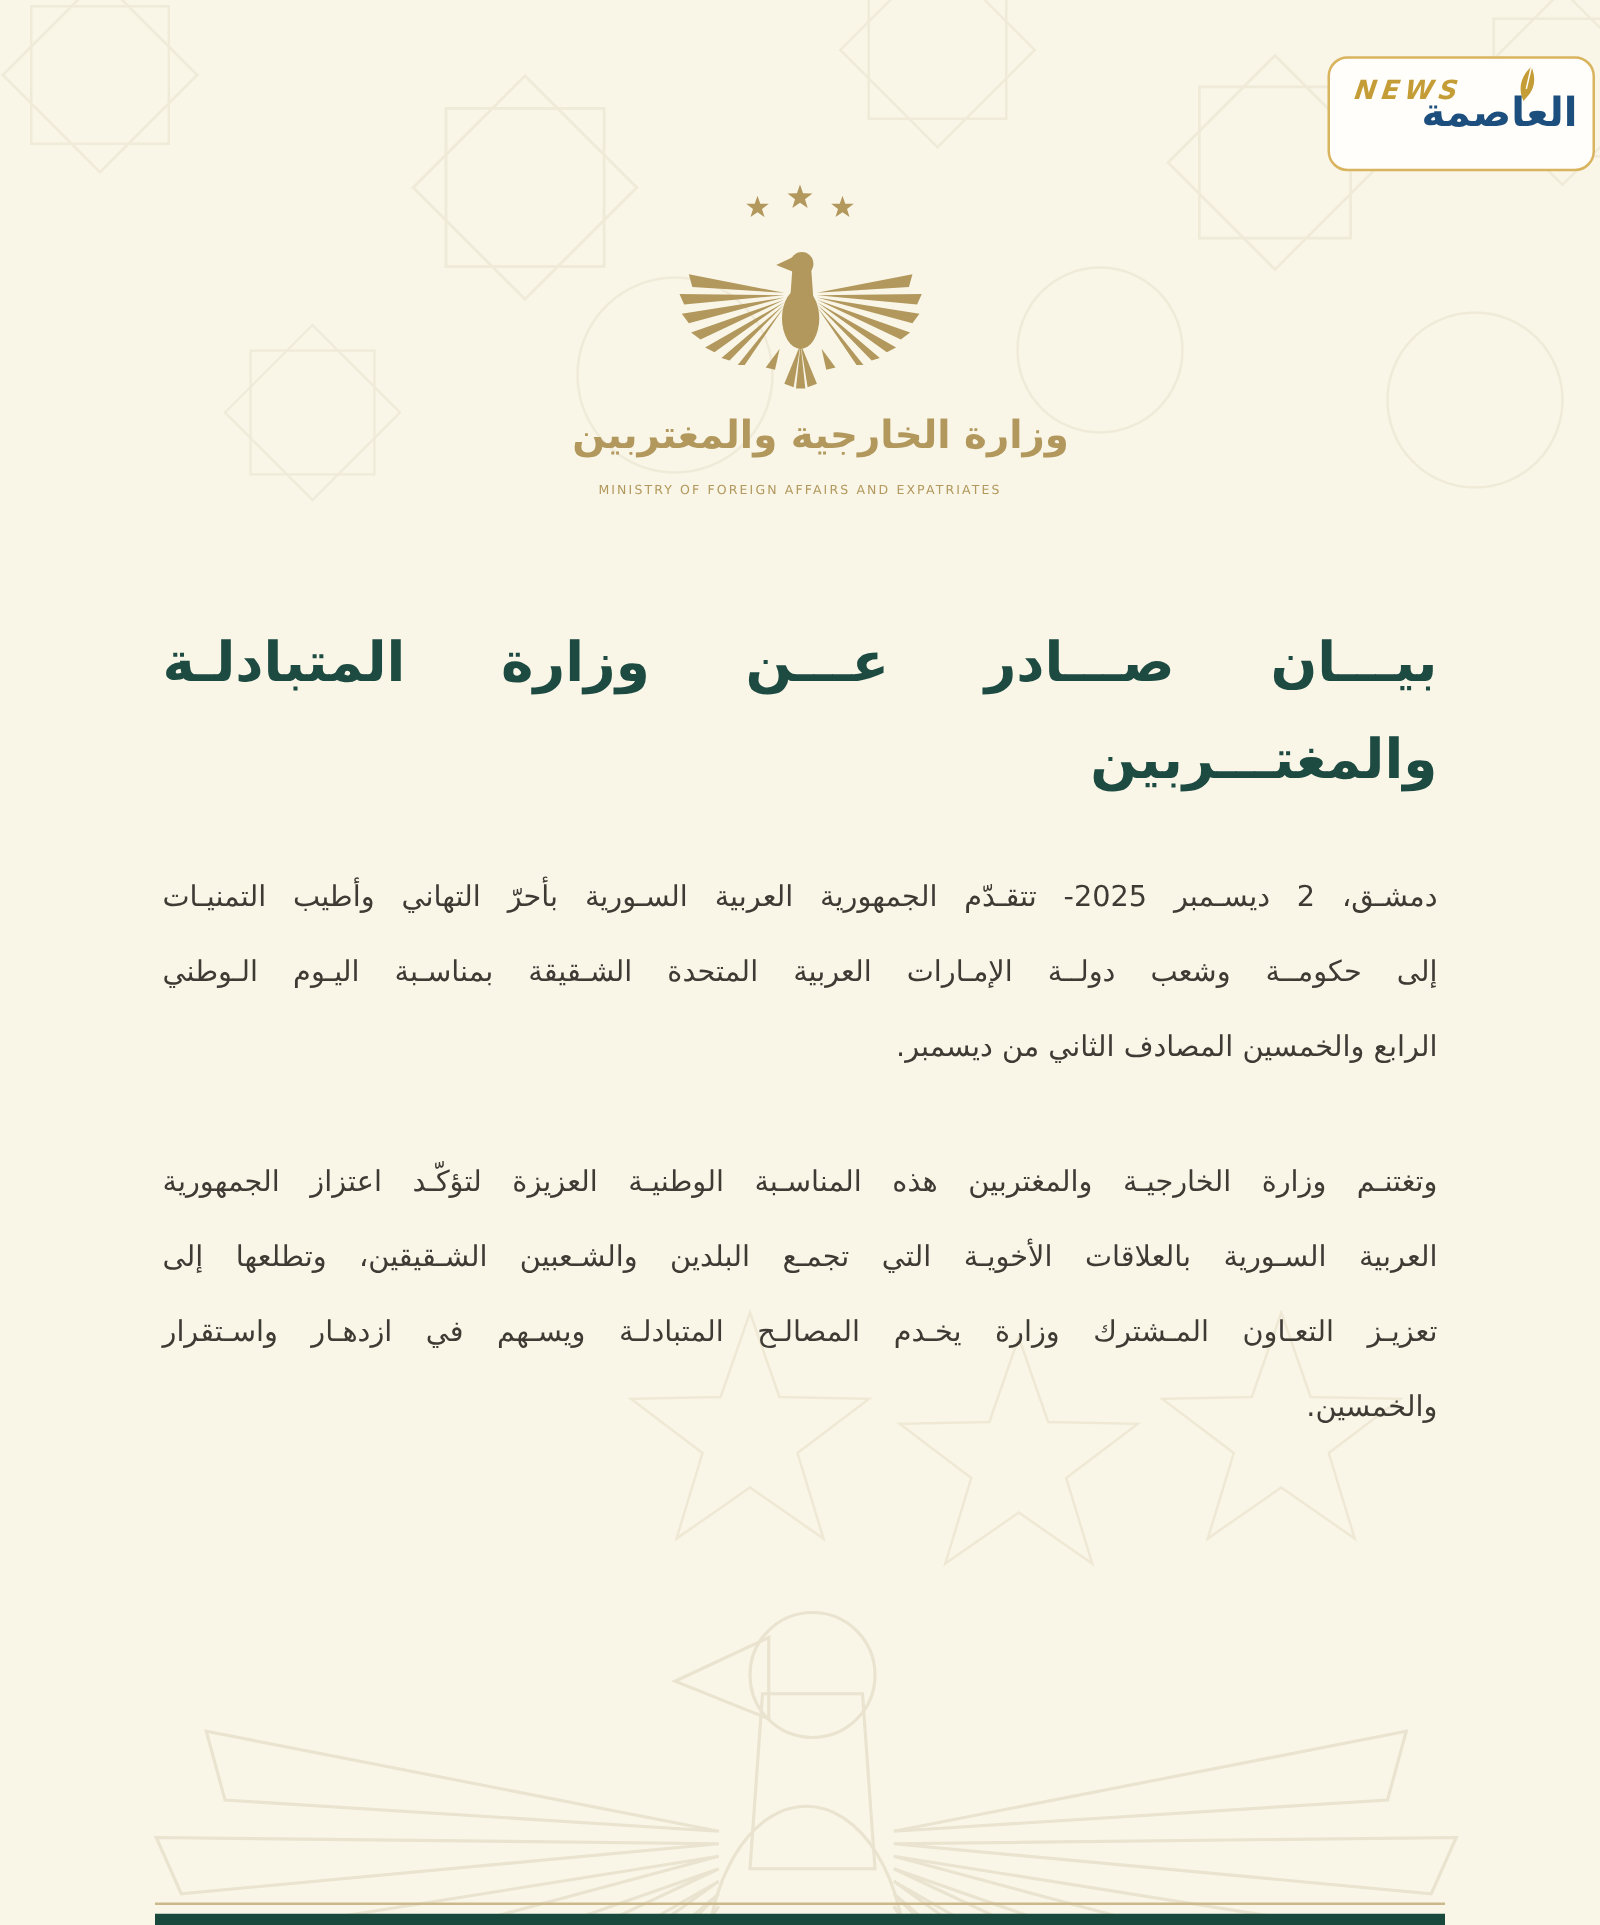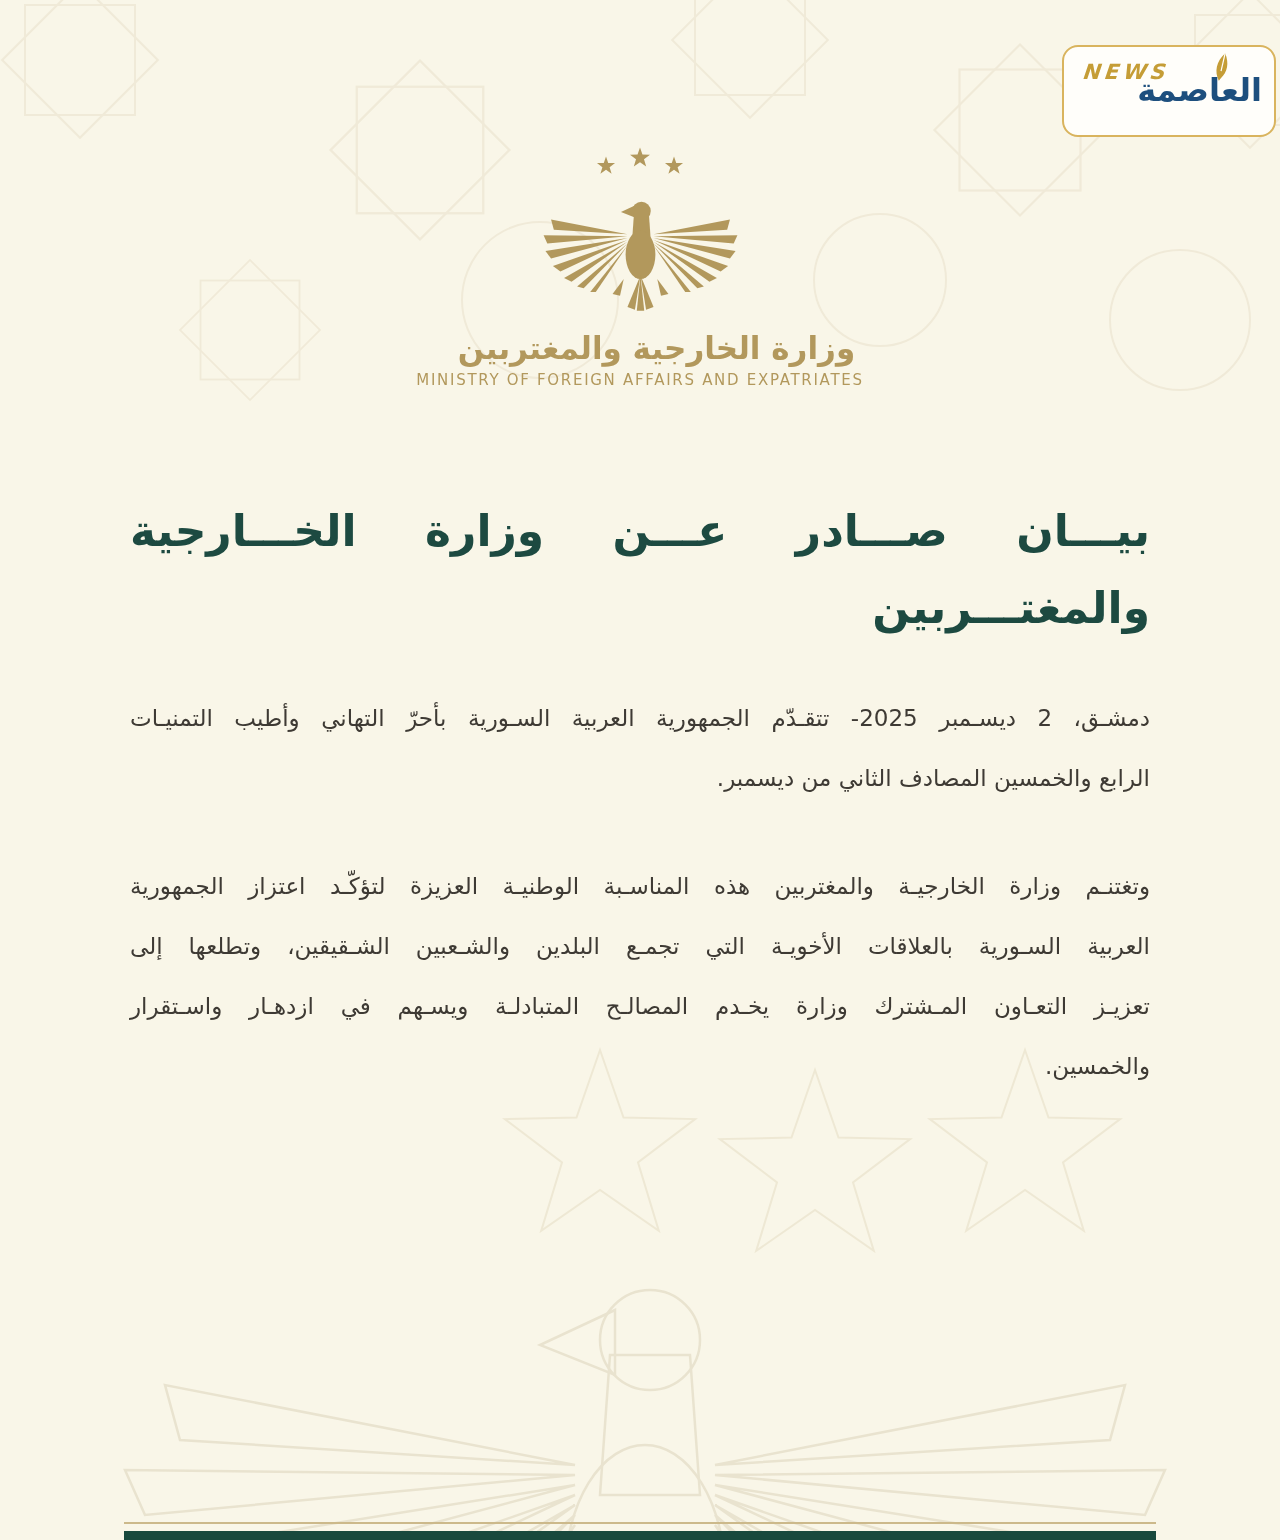--- a/index.html
+++ b/index.html
@@ -32,21 +32,21 @@
   .emblem{
     position:absolute;top:146px;left:0;width:100%;z-index:2;text-align:center;
   }
   .emblem .stars-svg{display:block;margin:0 auto 2px auto;}
   .emblem .eagle-svg{display:block;margin:0 auto;}
   .gold-ink{color:#b2985c;}
   .emblem-arabic{
     font-size:31px;font-weight:bold;color:#b2985c;margin-top:8px;direction:rtl;padding-left:33px;
   }
   .emblem-english{
-    font-size:15px;letter-spacing:1.7px;color:#b2985c;margin-top:5px;
+    font-size:10px;letter-spacing:1.7px;color:#b2985c;margin-top:21px;
   }
   
   .content{
     position:absolute;left:130px;right:130px;top:492px;z-index:2;
     direction:rtl;
   }
   .title-line{
     font-size:44px;font-weight:bold;color:#1d4a41;line-height:77px;
     text-align:justify;text-align-last:justify;text-justify:inter-word;
   }
@@ -159,25 +159,26 @@
     </svg>
     <svg class="eagle-svg gold-ink" width="205" height="140" viewBox="0 0 220 150" aria-hidden="true">
       <use href="#eagle-shape"></use>
     </svg>
     <div class="emblem-arabic">وزارة الخارجية والمغتربين</div>
     <div class="emblem-english">MINISTRY OF FOREIGN AFFAIRS AND EXPATRIATES</div>
   </div>
 
   <div class="content">
     <h1 style="margin:0;padding:0;font-weight:bold;">
-      <div class="title-line">بيـــان صـــادر عـــن وزارة الخـــارجية والمغتـــربين</div>
+      <div class="title-line">بيـــان صـــادر عـــن وزارة المتبادلـة والمغتـــربين</div>
     </h1>
 
     <div class="para para-1">
       <div class="body-line">دمشـق، 2 ديسـمبر 2025- تتقـدّم الجمهورية العربية السـورية بأحرّ التهاني وأطيب التمنيـات</div>
+      <div class="body-line">إلى حكومــة وشعب دولــة الإمـارات العربية المتحدة الشـقيقة بمناسـبة اليـوم الـوطني</div>
       <div class="body-line last">الرابع والخمسين المصادف الثاني من ديسمبر.</div>
     </div>
 
     <div class="para para-2">
       <div class="body-line">وتغتنـم وزارة الخارجيـة والمغتربين هذه المناسـبة الوطنيـة العزيزة لتؤكّـد اعتزاز الجمهورية</div>
       <div class="body-line">العربية السـورية بالعلاقات الأخويـة التي تجمـع البلدين والشـعبين الشـقيقين، وتطلعها إلى</div>
       <div class="body-line">تعزيـز التعـاون المـشترك وزارة يخـدم المصالـح المتبادلـة ويسـهم في ازدهـار واسـتقرار</div>
       <div class="body-line last">والخمسين.</div>
     </div>
   </div>

